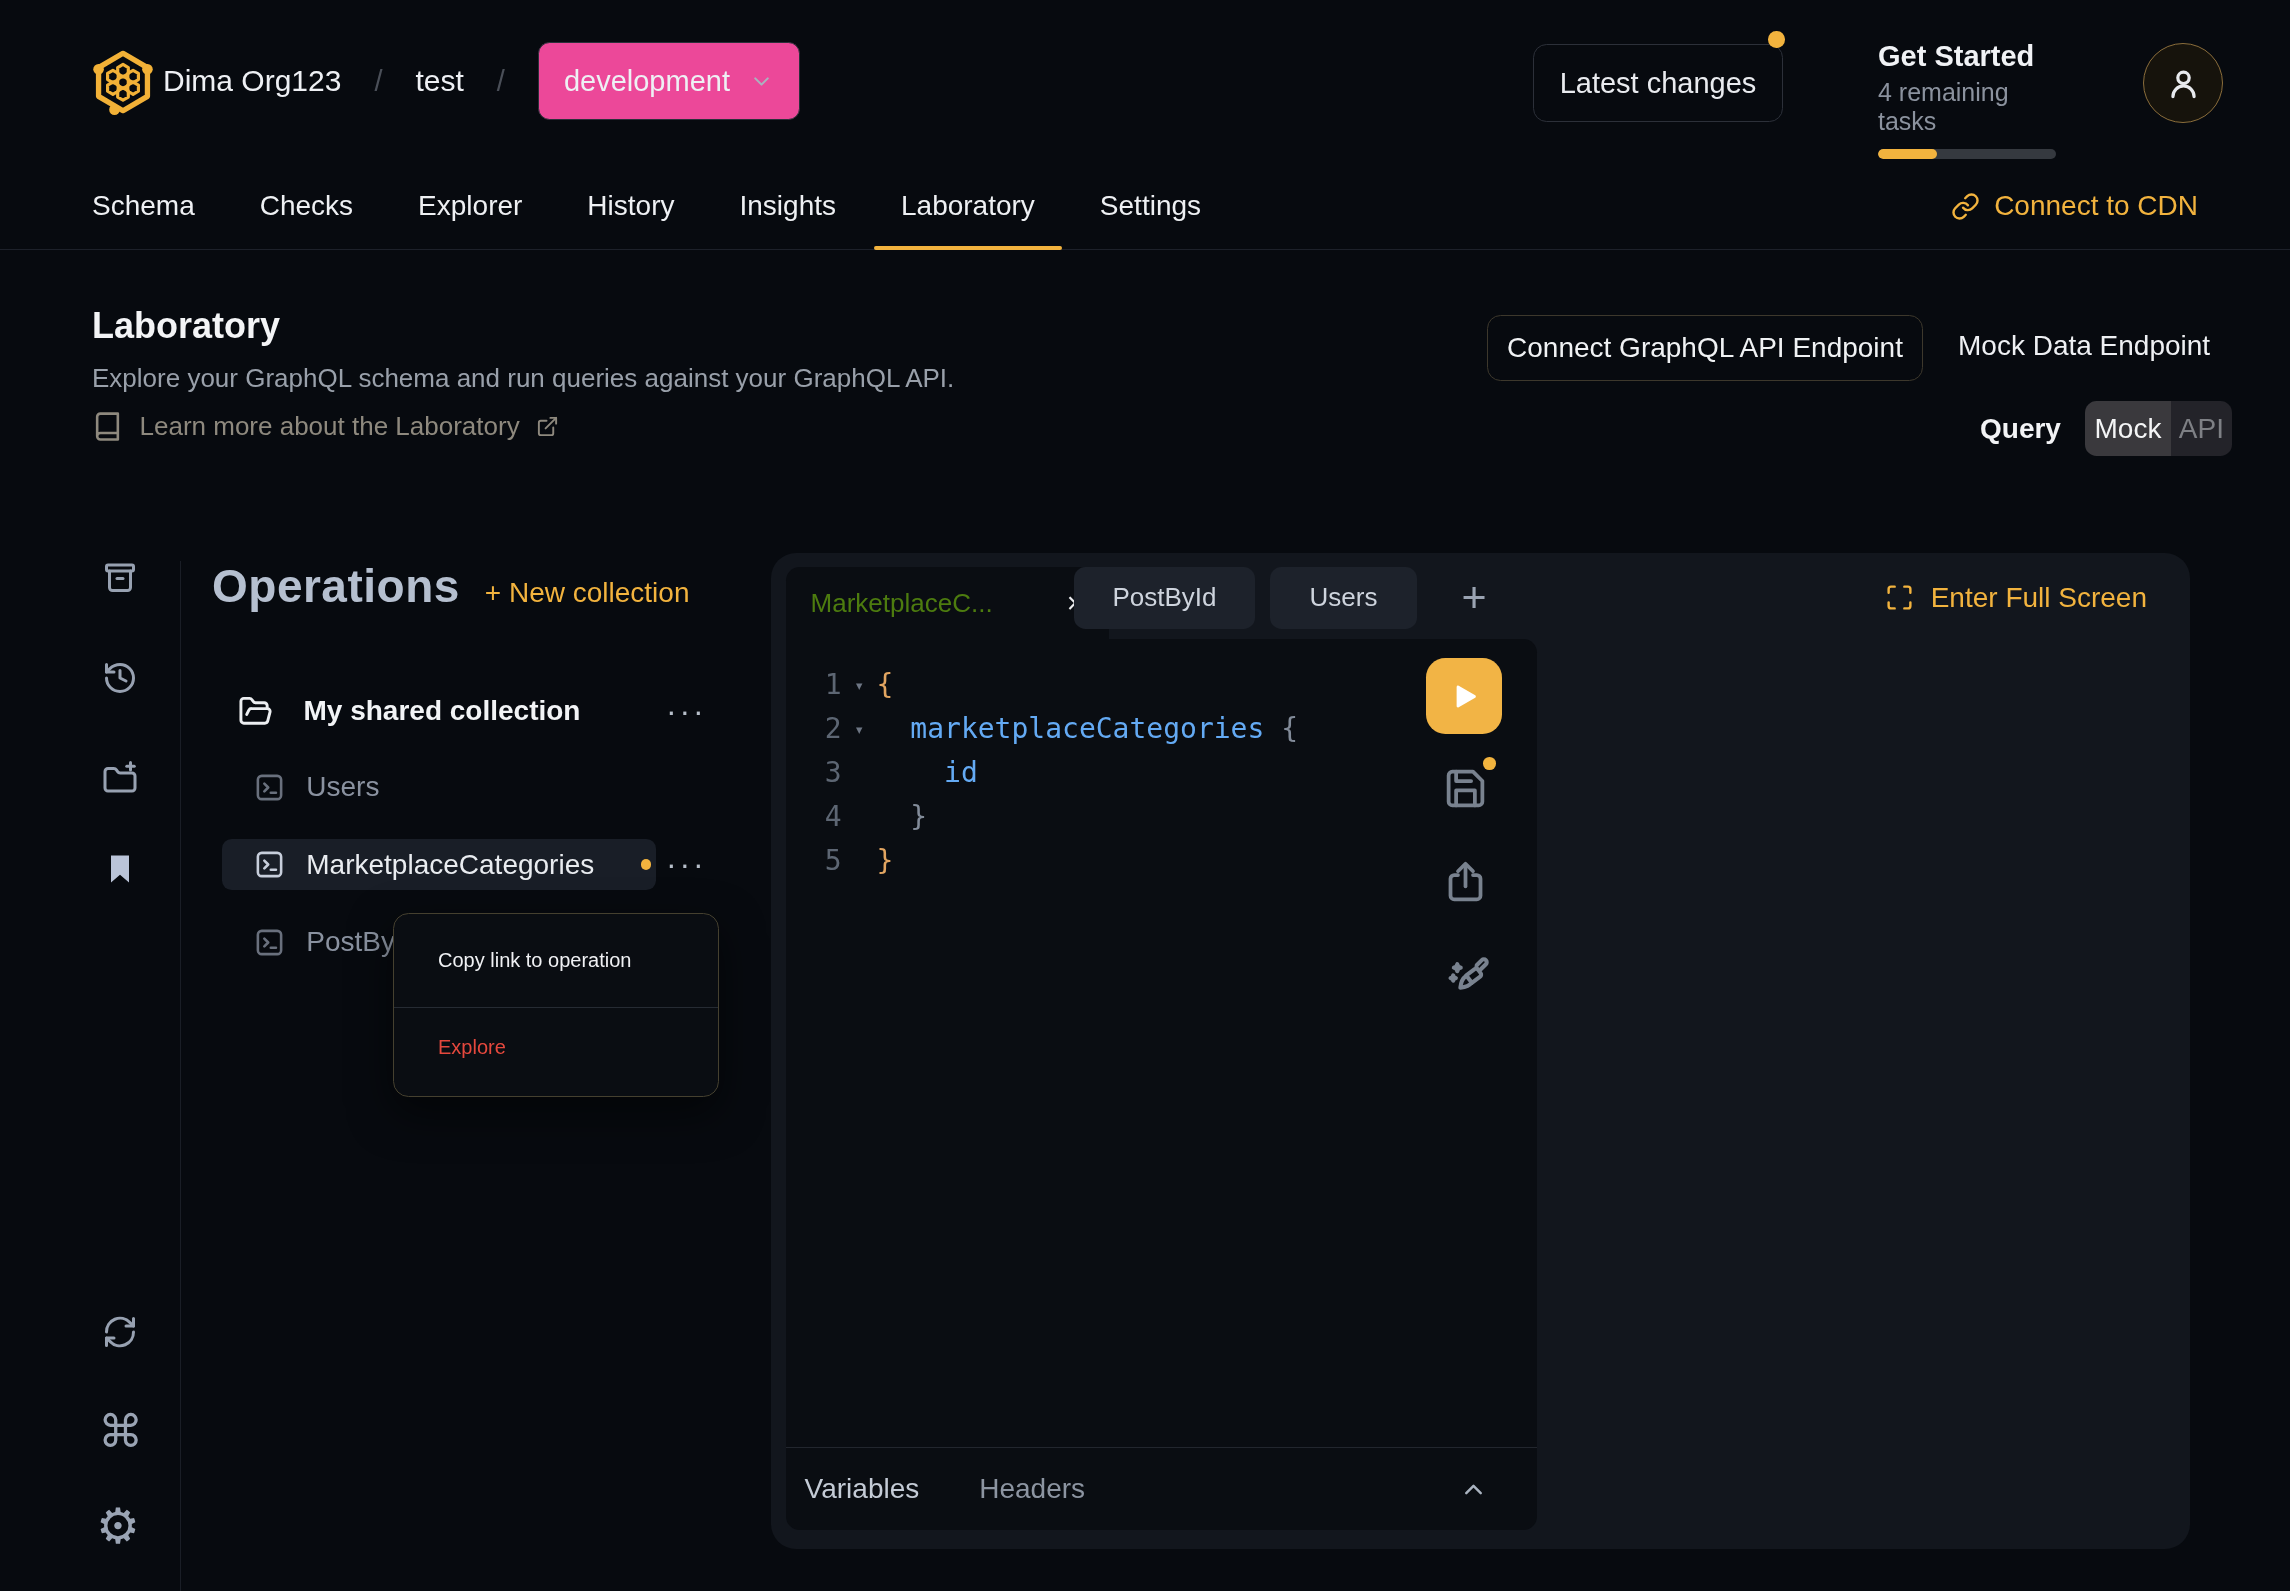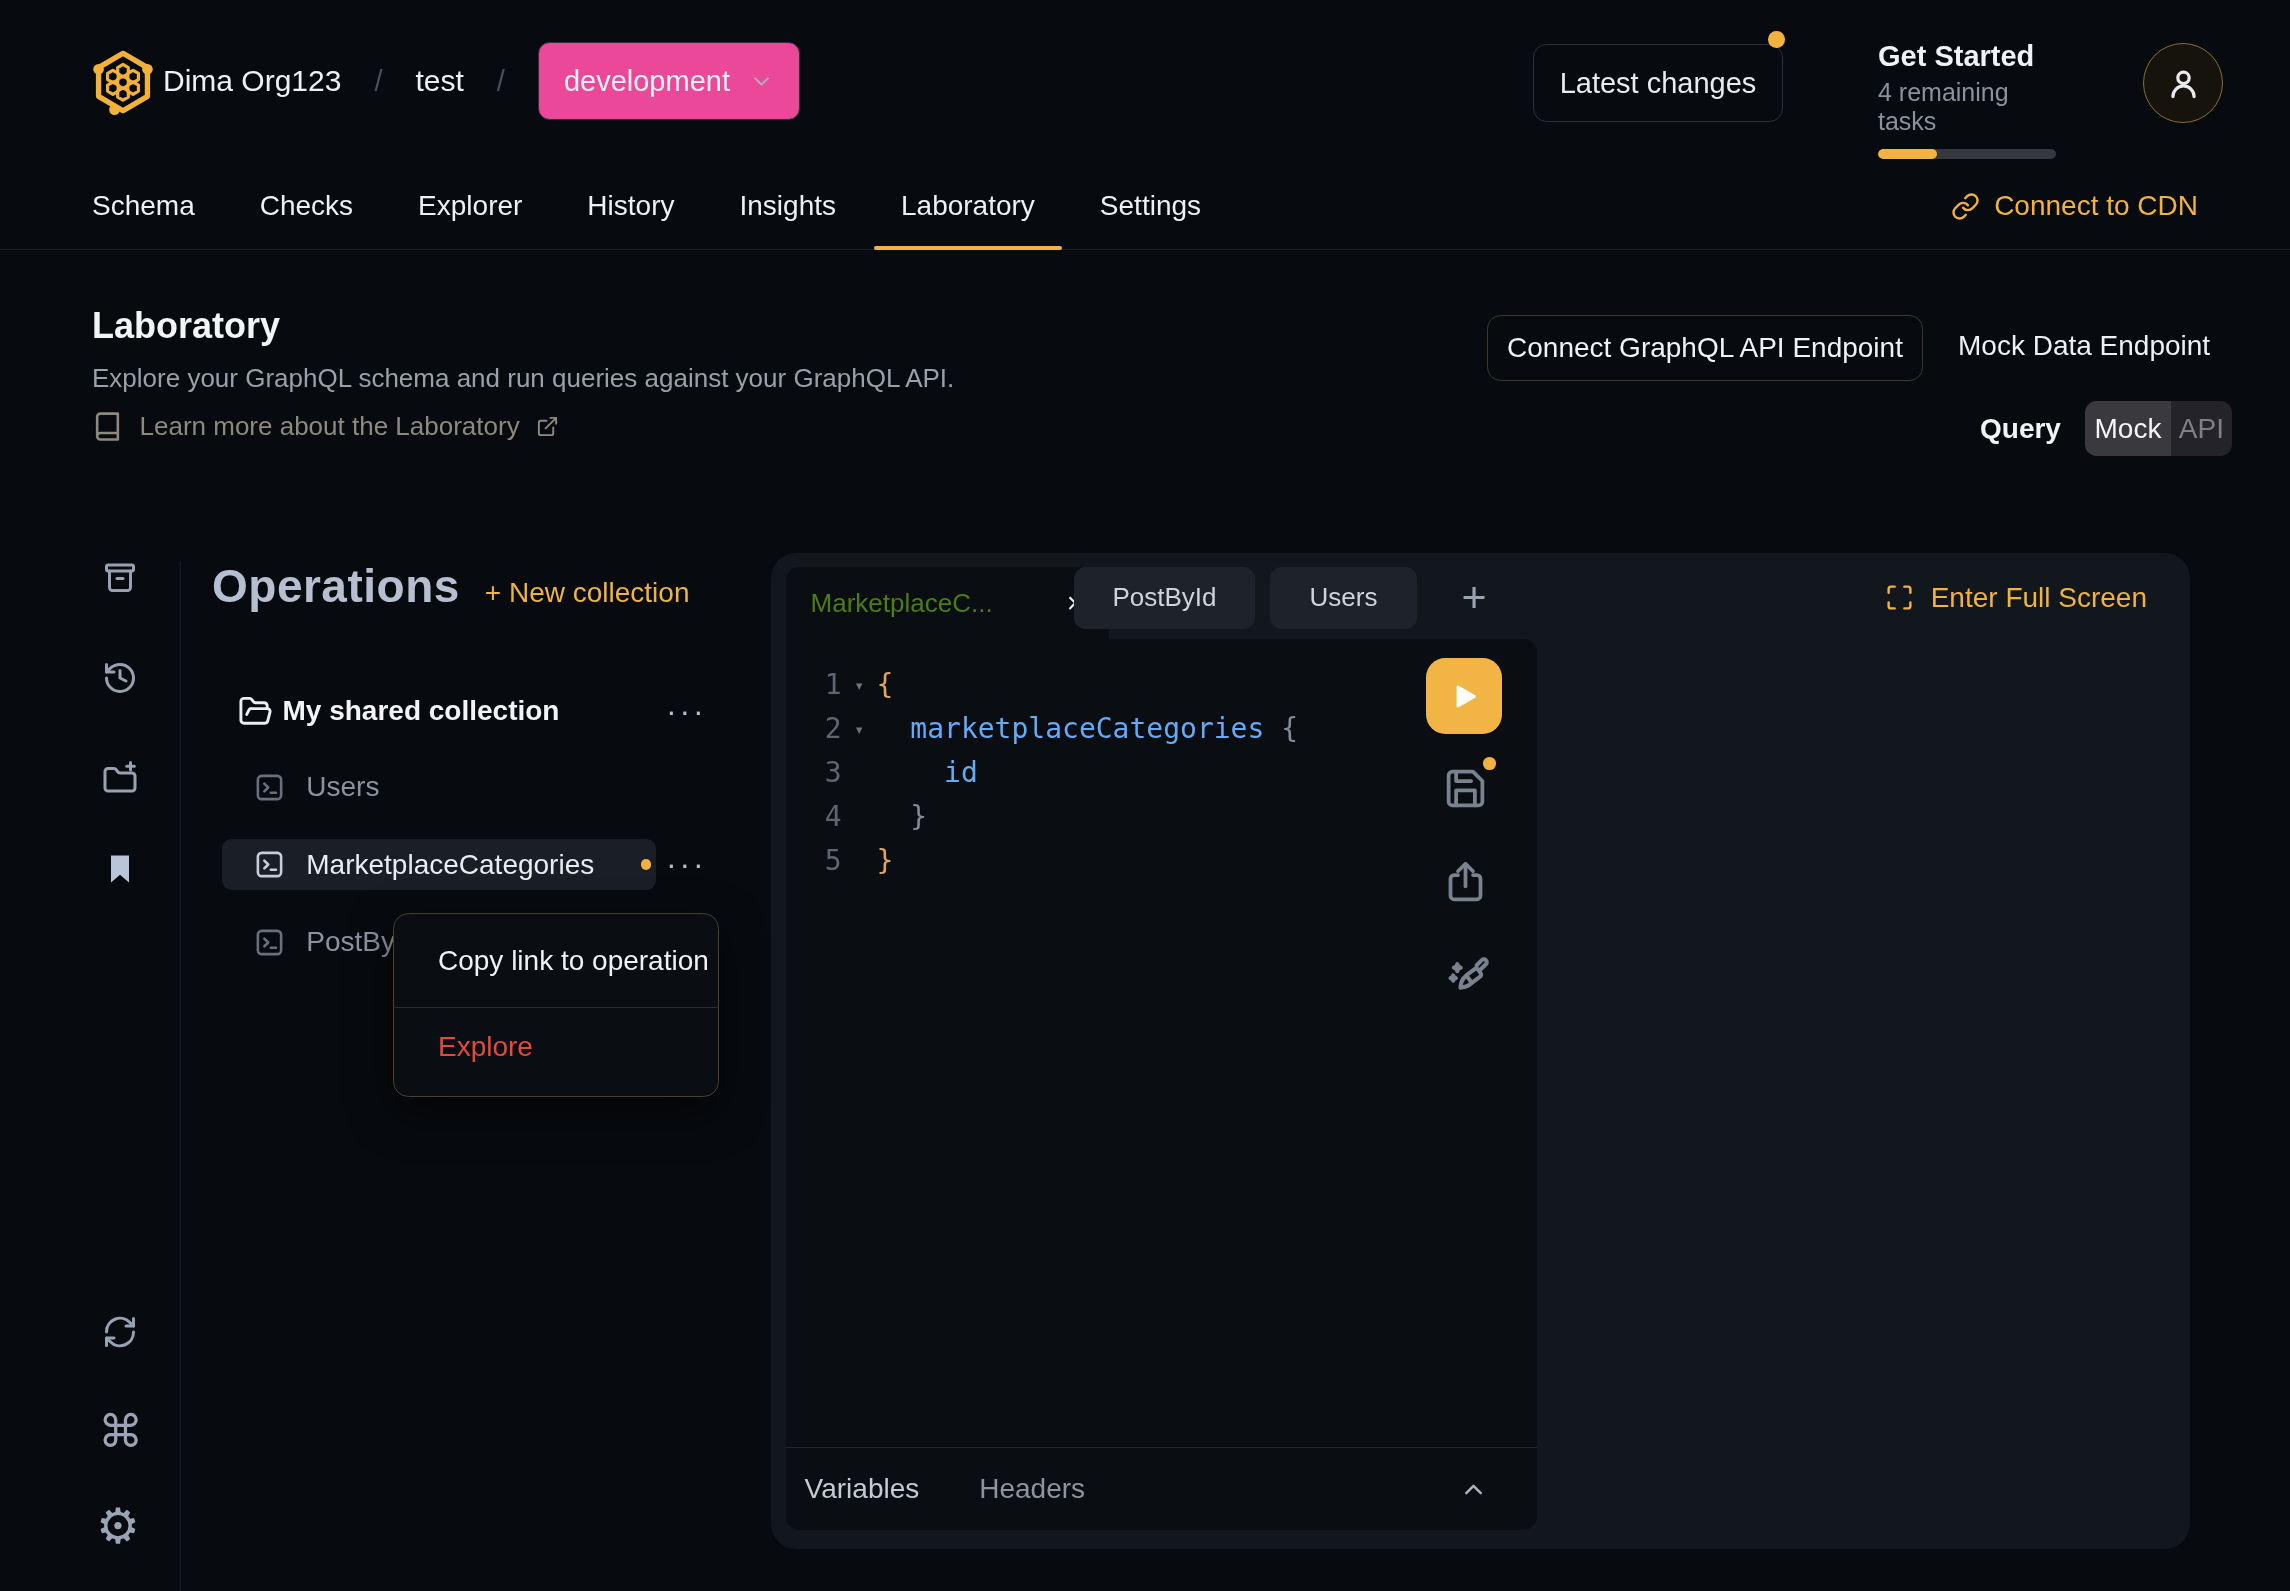--- a/index.html
+++ b/index.html
@@ -59,40 +59,40 @@
   .rail-ic{color:#97a1b1;cursor:pointer;}
   .rail-divider{left:180px;top:561px;bottom:0;width:1px;background:#1a1e26;}
   .cmd-glyph{font-size:45px;color:#9aa4b4;line-height:45px;}
   .gear-glyph{font-size:49px;color:#9aa4b4;line-height:49px;}
 
   
   .ops-head{left:212px;top:559px;display:flex;align-items:baseline;gap:25px;}
   .ops-title{font-size:46px;font-weight:700;color:#b5bfcf;letter-spacing:0.5px;}
   .new-coll{font-size:28px;color:#f2b33e;cursor:pointer;}
   .coll-row{left:222px;height:52px;display:flex;align-items:center;cursor:pointer;}
-  .row-shared{top:685px;width:446px;padding-left:15.5px;gap:10px;}
+  .row-shared{top:685px;width:446px;padding-left:15.5px;gap:31px;}
   .row-shared .lbl{font-size:28px;font-weight:600;color:#f2f4f6;}
   .row-shared .ic{color:#eceef1;}
   .op-row{left:222px;height:52px;display:flex;align-items:center;padding-left:32px;gap:21.3px;cursor:pointer;}
   .op-row .lbl{font-size:28px;color:#8a92a0;}
   .op-row .ic{color:#69707d;}
   .row-users{top:761px;}
   .row-marketplace{top:839px;height:51px;width:402px;background:#191e27;border-radius:9.7px;}
   .row-marketplace .lbl{color:#e9ecf0;}
   .row-marketplace .ic{color:#c7cedb;}
   .unsaved-dot{width:10.7px;height:10.7px;border-radius:50%;background:#f2b33e;margin-left:25px;}
   .row-postbyid{top:916px;}
   .dots-trigger{font-size:32px;letter-spacing:2.9px;color:#b6bec9;cursor:pointer;line-height:29px;}
   .dots-shared{left:666px;top:697px;}
   .dots-marketplace{left:666px;top:850px;}
 
   
   .ctx-menu{left:393px;top:913px;width:324px;background:#0a0d12;border:1.5px solid #45402f;border-radius:15.5px;
     box-shadow:0 15.5px 43px rgba(0,0,0,.55);z-index:20;overflow:hidden;padding-bottom:9.7px;}
-  .ctx-item{display:flex;align-items:center;padding-left:44px;font-size:28px;color:#f0f1f4;cursor:pointer;}
+  .ctx-item{display:flex;align-items:center;padding-left:44px;font-size:20px;color:#f0f1f4;cursor:pointer;}
   .ctx-copy{height:93px;border-bottom:1px solid #262b33;}
   .ctx-edit{height:80px;}
   .ctx-delete{height:78px;color:#e5483d;}
 
   
   .card{left:771px;top:553px;width:1419px;height:996px;background:#12161d;border-radius:25px;}
   .ed-tab-active{position:absolute;left:14.6px;top:13.6px;width:273px;height:73px;background:#0a0d12;
     border-radius:13.6px 13.6px 0 0;display:flex;align-items:center;padding:0 25px;gap:19.4px;cursor:pointer;}
   .ed-tab-active .lbl{font-size:26px;color:#4d7c0f;flex:1;}
   .tab-close{font-size:29px;color:#edeef1;cursor:pointer;line-height:27px;}

